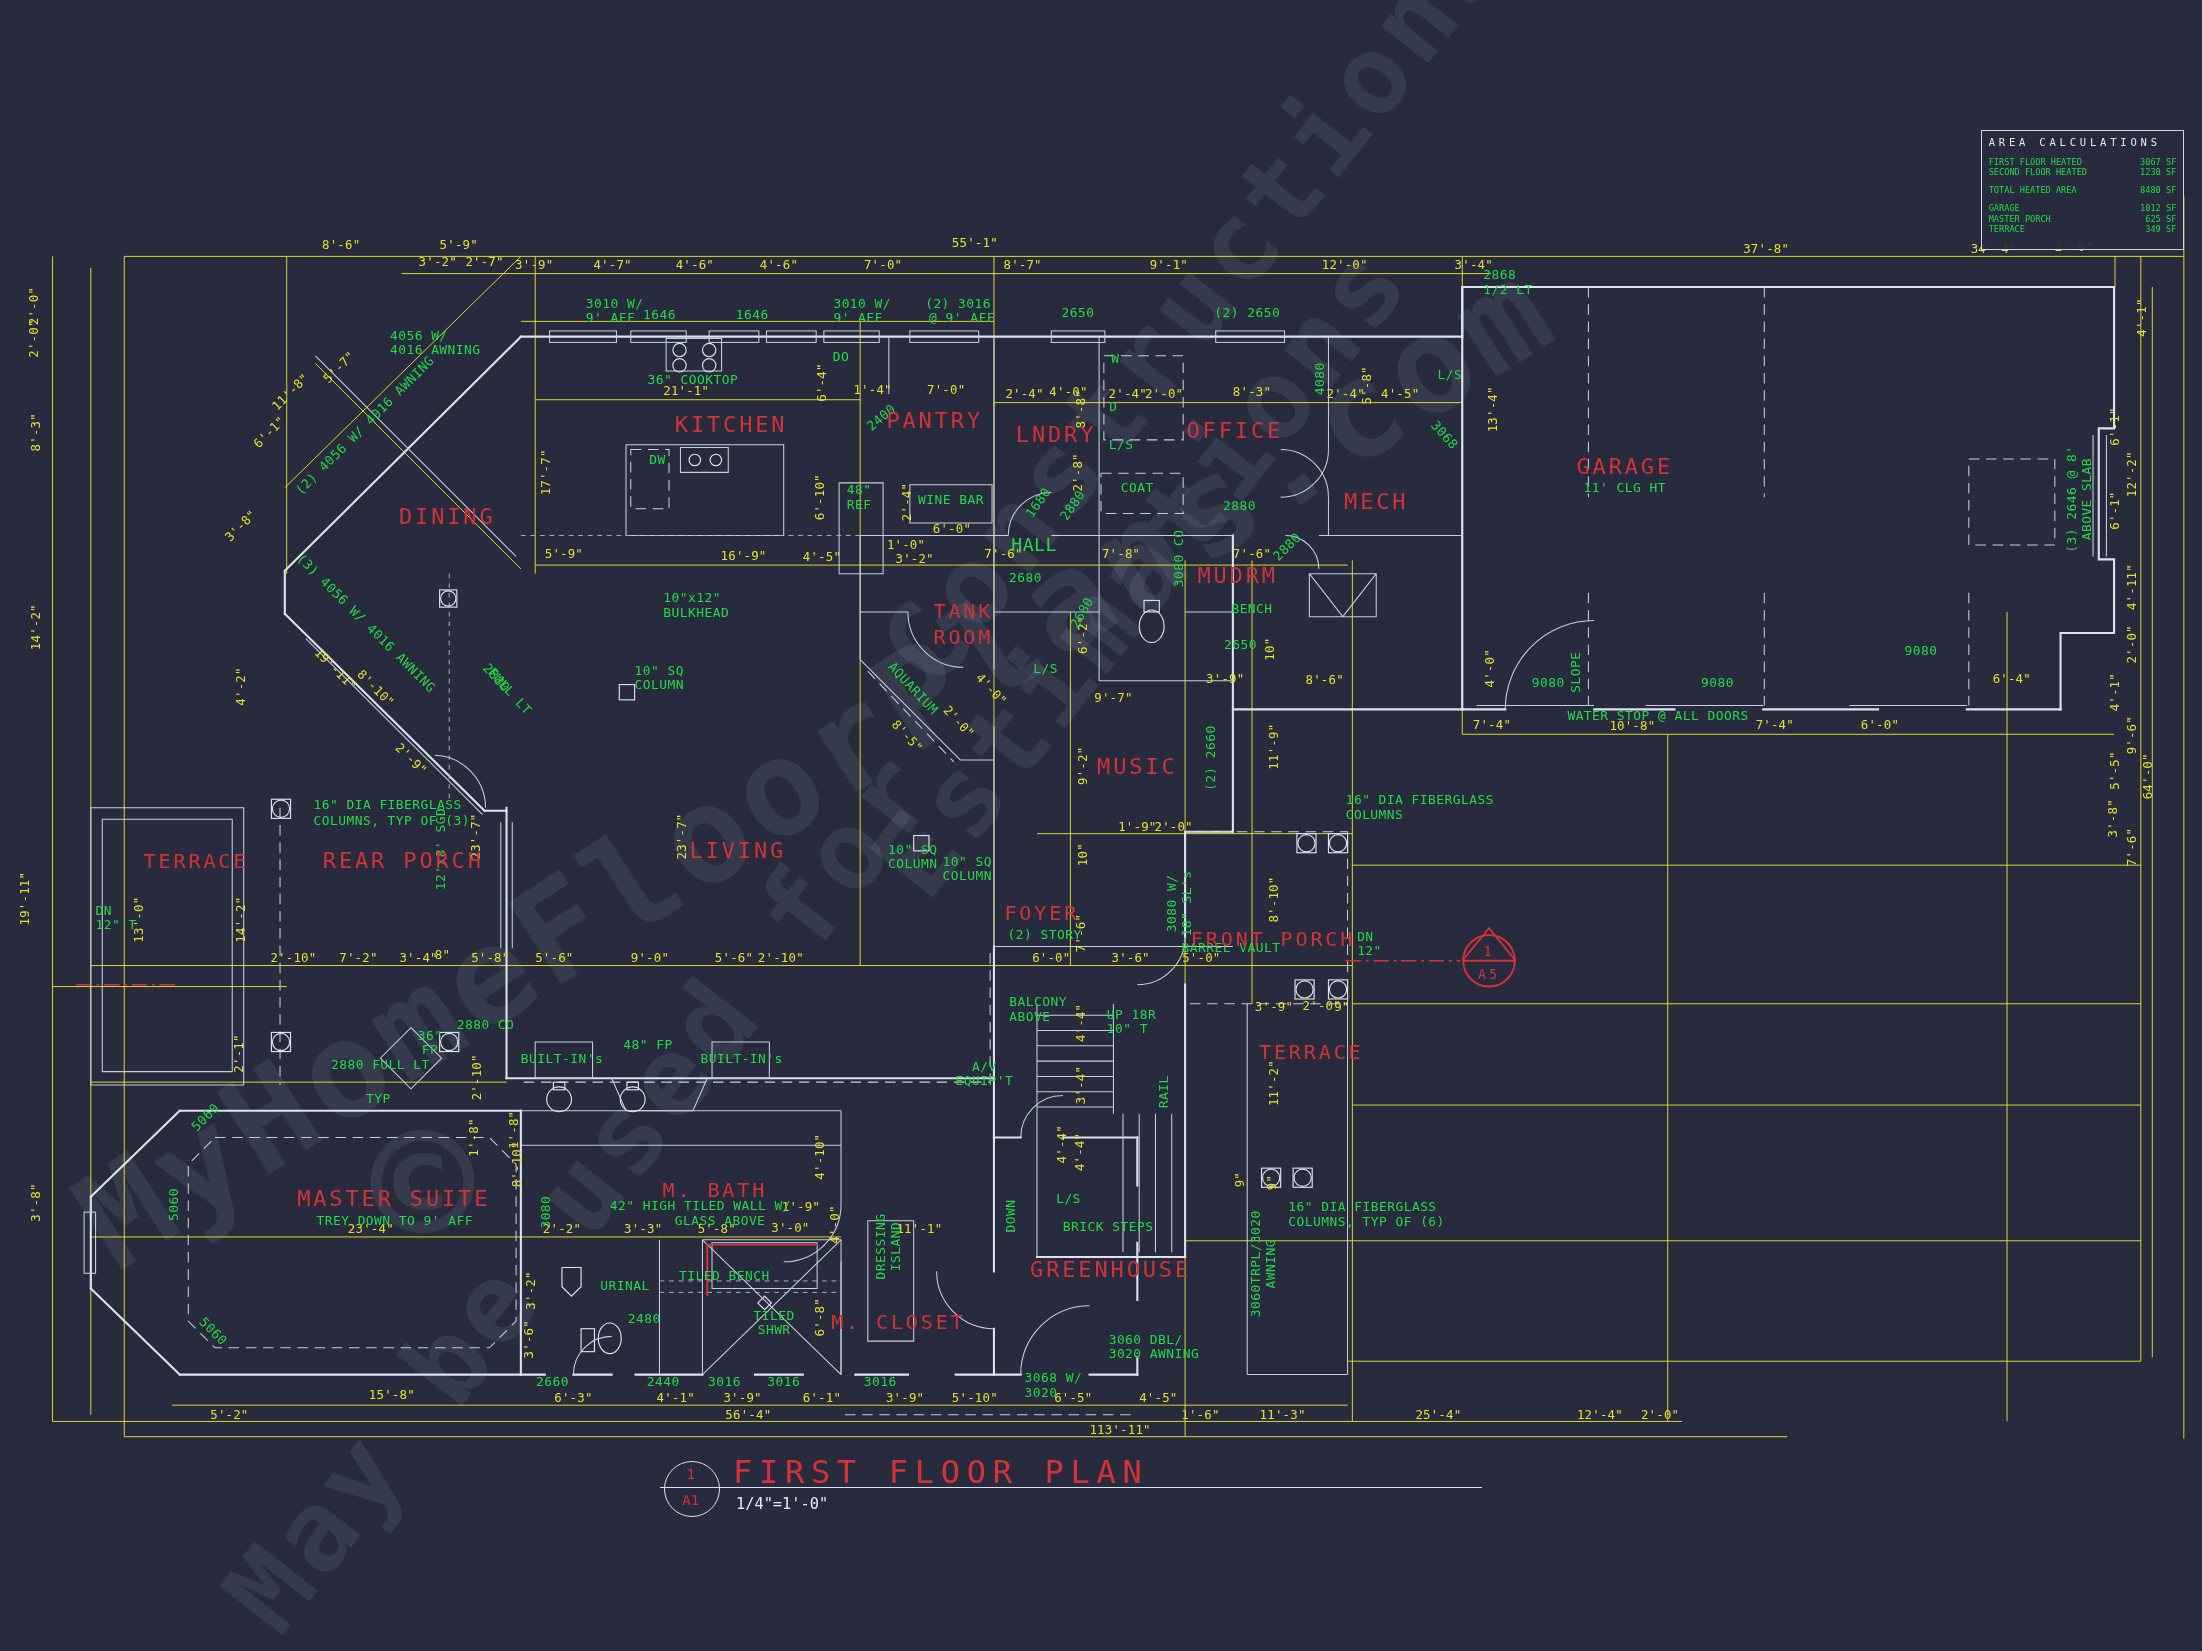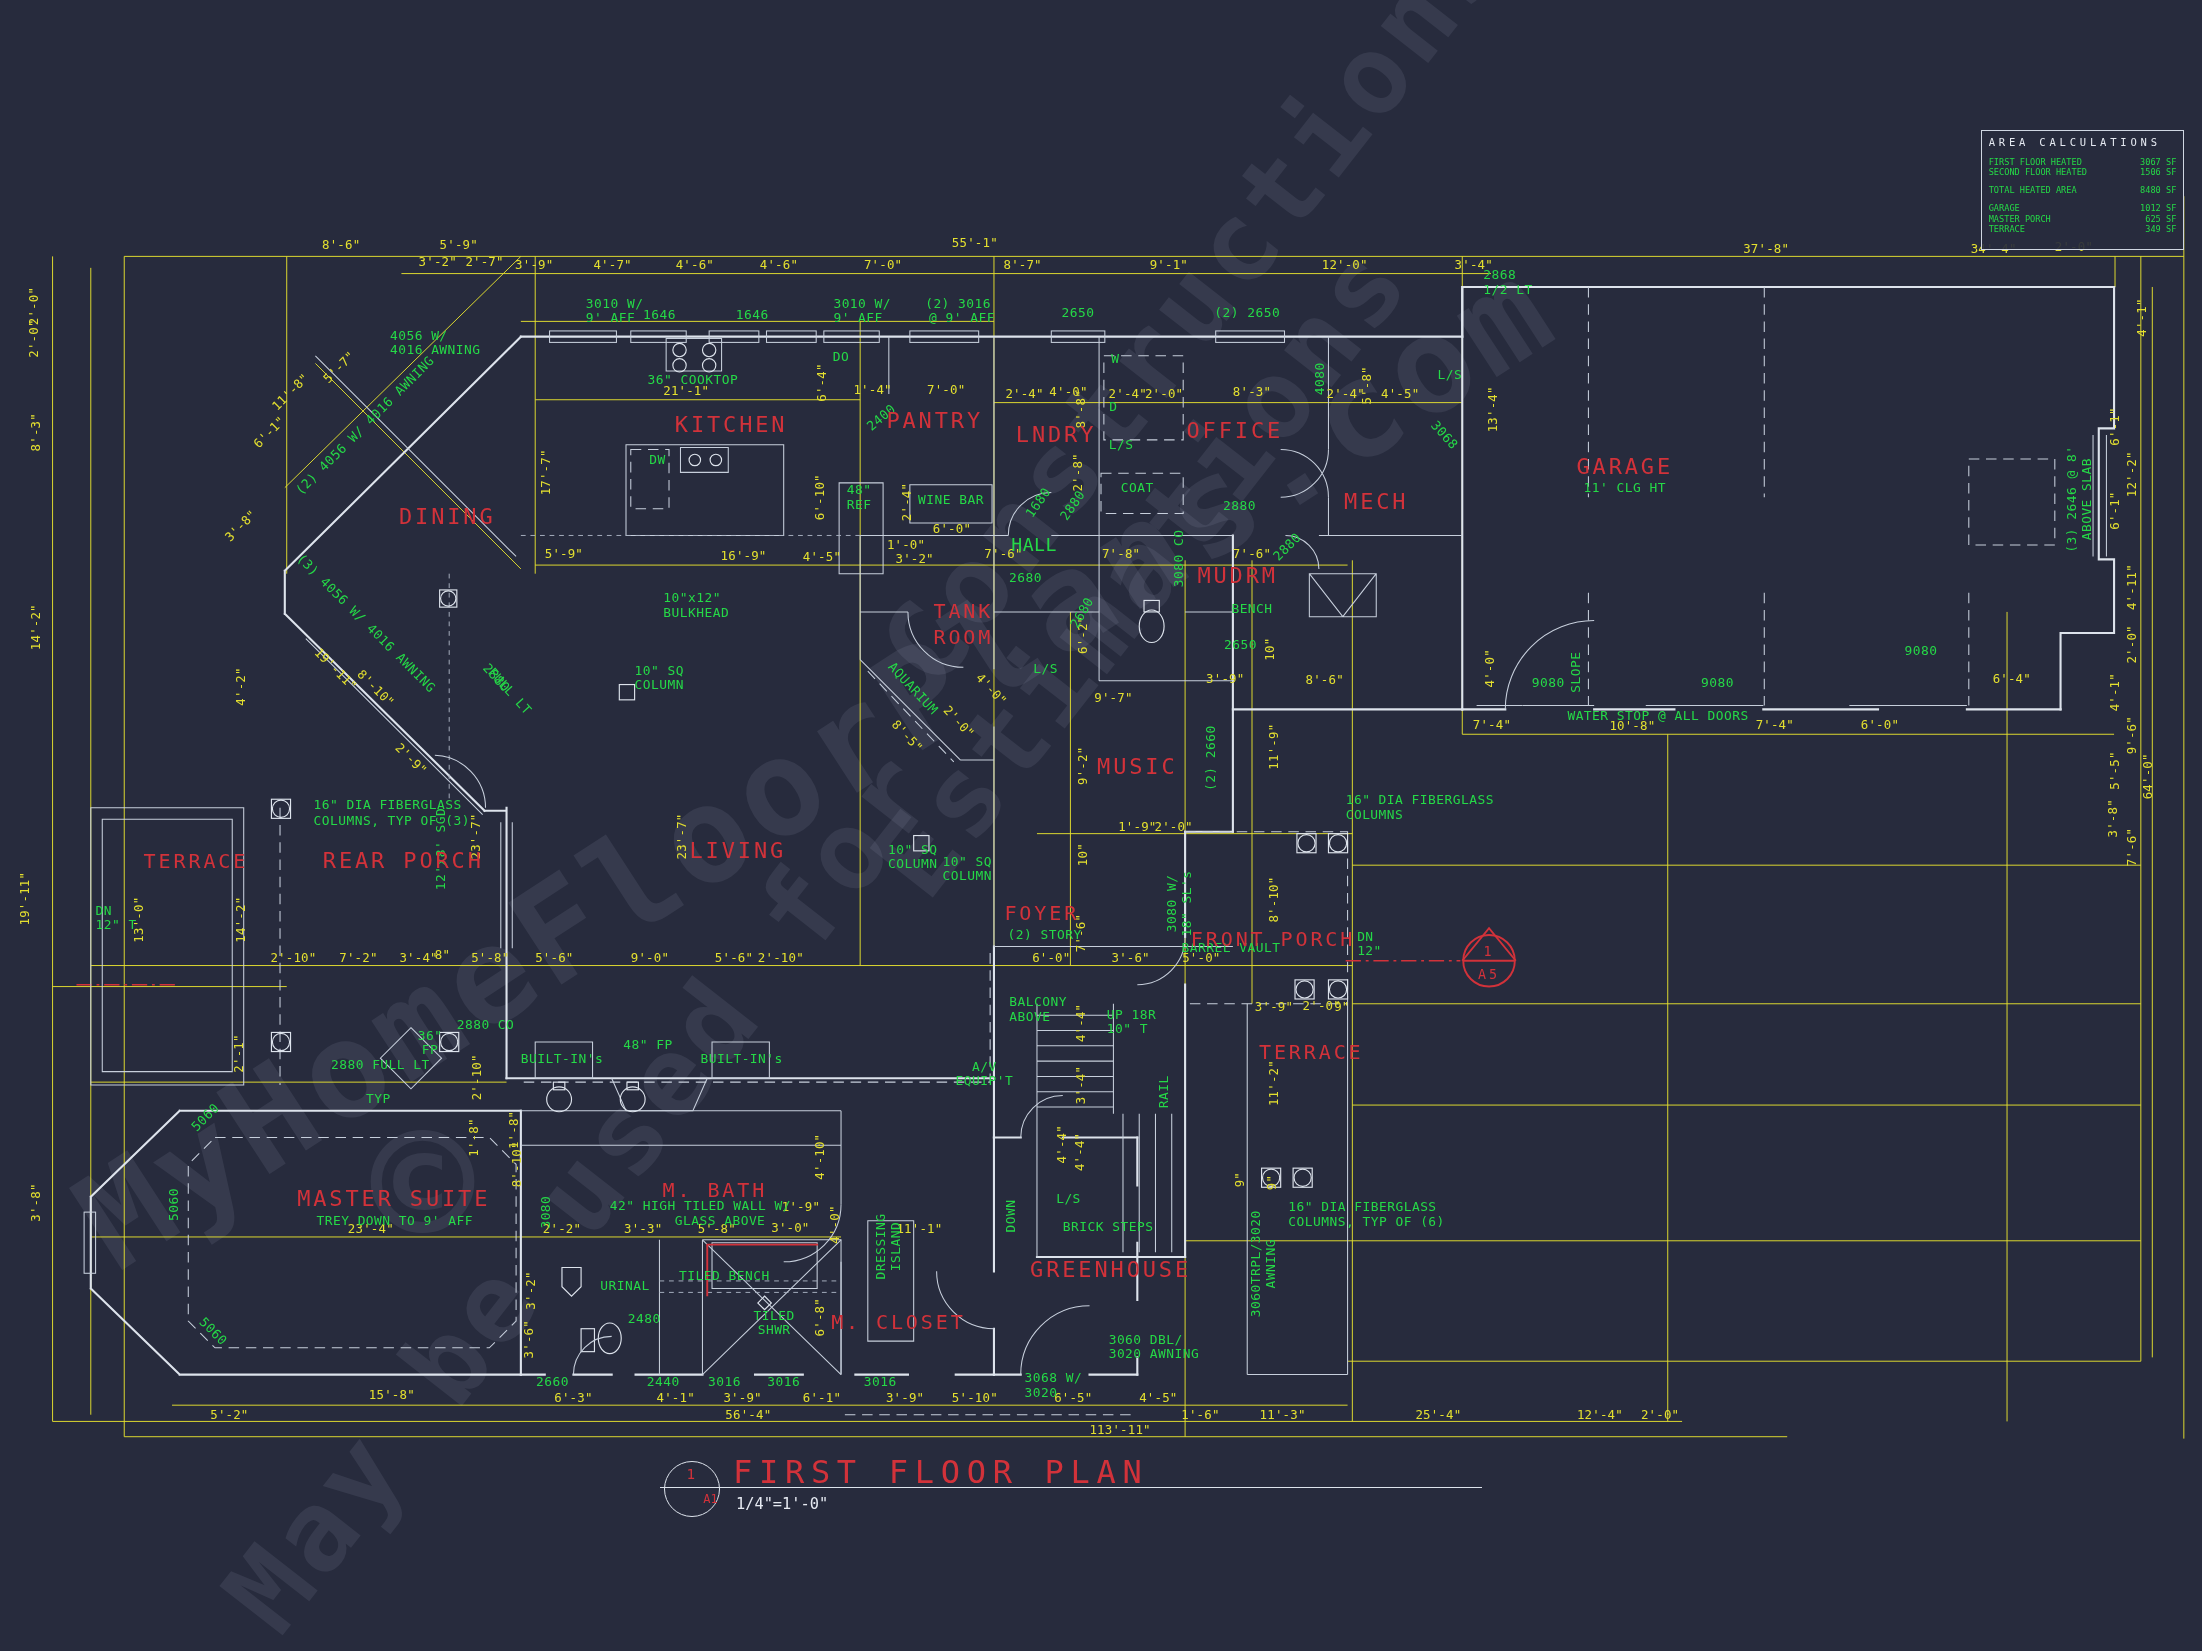--- a/index.html
+++ b/index.html
@@ -24,21 +24,21 @@
     border:1.4px solid #cfd6e2;background:rgba(39,43,61,0.92);box-sizing:border-box;
     padding:4.8px 6.7px 3.8px 6.7px;z-index:5;}
   .area-title{color:#e6eaf2;font-size:10.5px;letter-spacing:3.8px;margin-bottom:9px;white-space:nowrap;}
   .area-row{display:flex;justify-content:space-between;color:#25d947;font-size:8.6px;line-height:10.5px;white-space:nowrap;gap:28px;}
   .area-gap{height:7.6px;}
   
   .titleblock{position:absolute;left:660px;top:1457px;z-index:5;width:860px;height:86px;}
   .tb-circle{position:absolute;left:3.8px;top:3.8px;width:54px;height:54px;border:1.5px solid #dde3ec;
     border-radius:50%;}
   .tb-num{position:absolute;left:3.8px;top:8.6px;width:54px;text-align:center;color:#d2323a;font-size:14.3px;}
-  .tb-sheet{position:absolute;left:3.8px;top:35px;width:54px;text-align:right;color:#d2323a;font-size:12px;}
+  .tb-sheet{position:absolute;left:3.8px;top:35px;width:54px;text-align:center;color:#d2323a;font-size:14px;}
   .tb-line{position:absolute;left:0px;top:30px;width:822px;border-top:1.3px solid #dde3ec;}
   .tb-title{position:absolute;left:73px;top:-3.8px;color:#d2323a;font-size:32px;letter-spacing:6.7px;white-space:nowrap;}
   .tb-scale{position:absolute;left:76px;top:38px;color:#e6eaf2;font-size:15.3px;}
 </style>
 </head>
 <body>
 
 <div class="canvas">
 
   <svg id="plan-svg" width="2202" height="1652" viewBox="0 0 2304 1728">
@@ -560,21 +560,21 @@
   </svg>
 
   <div class="area-table">
     <div class="area-title">AREA CALCULATIONS</div>
     <div class="area-row">
       <span>FIRST FLOOR HEATED</span>
         <span>3067 SF</span>
     </div>
     <div class="area-row">
       <span>SECOND FLOOR HEATED</span>
-        <span>1506 SF</span>
+        <span>1230 SF</span>
     </div>
     <div class="area-gap"></div>
     <div class="area-row">
       <span>TOTAL HEATED AREA</span>
         <span>8480 SF</span>
     </div>
     <div class="area-gap"></div>
     <div class="area-row">
       <span>GARAGE</span>
         <span>1012 SF</span>

